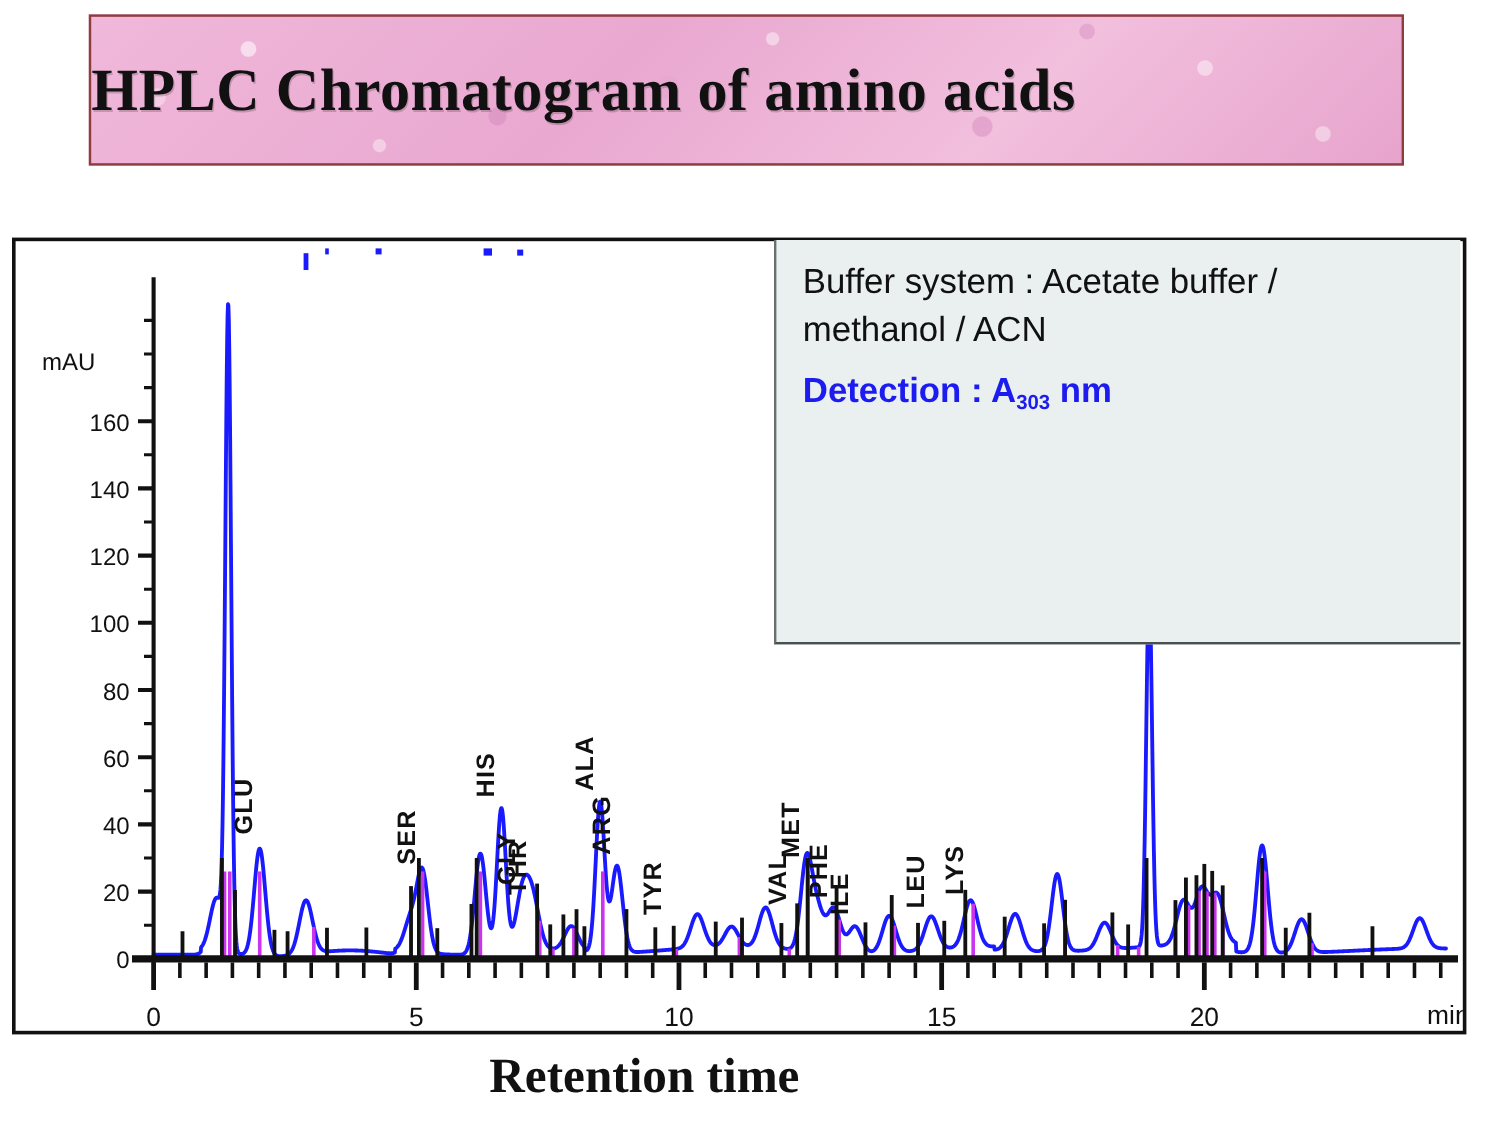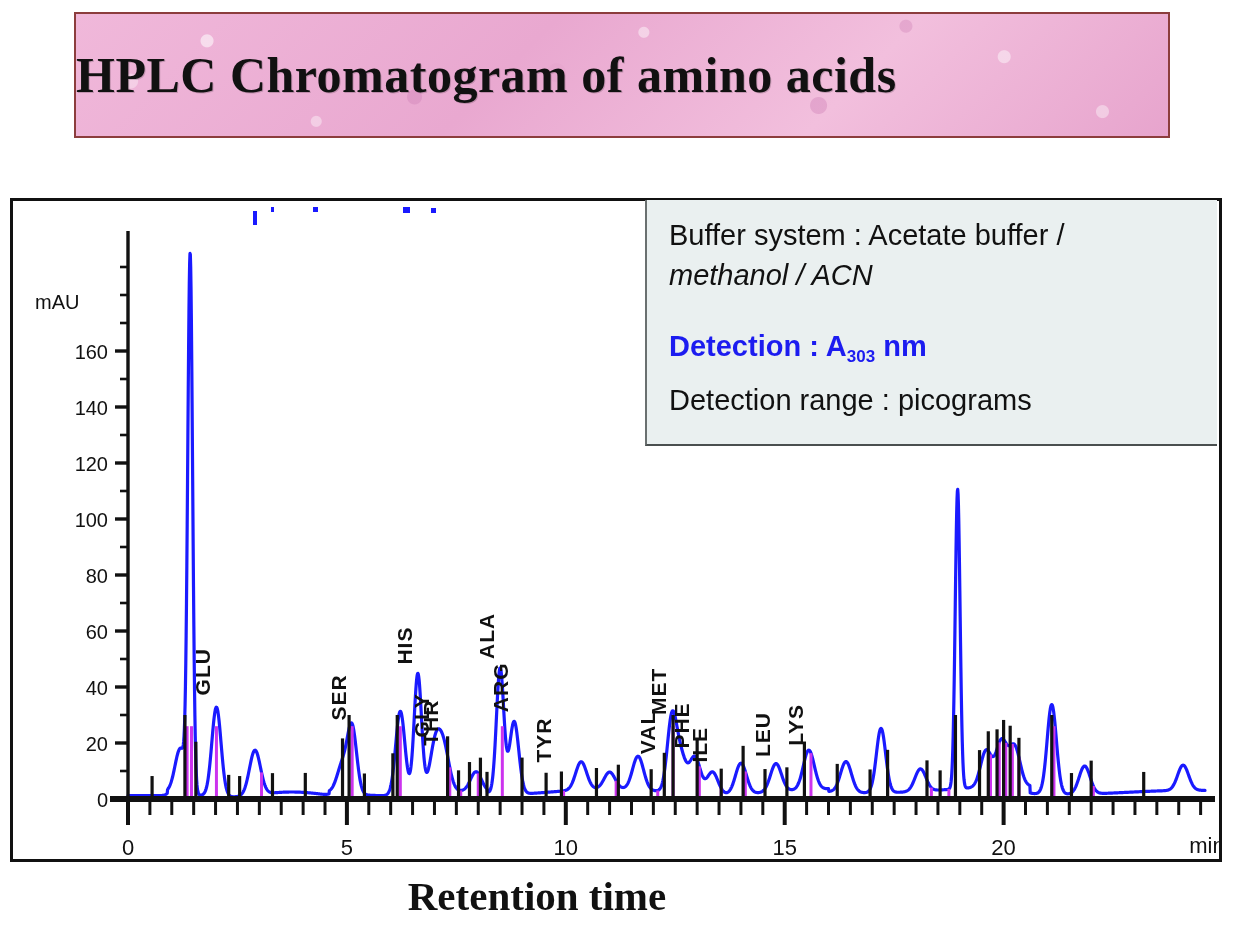--- a/index.html
+++ b/index.html
@@ -37,30 +37,30 @@
 
   
   #chart-frame{
     position:absolute;left:10px;top:198px;width:1212px;height:664px;
     border:3px solid #111111;background:#ffffff;box-sizing:border-box;
   }
   #plot-svg{position:absolute;left:0;top:0;}
 
   
   #info-box{
-    position:absolute;left:645px;top:200px;width:572px;height:246px;
+    position:absolute;left:645px;top:200px;width:572px;height:337px;
     background:#eaf0f0;border-left:2px solid #6a7070;border-bottom:2px solid #4a4f4f;
     box-sizing:border-box;padding:16px 0 0 22px;
   }
   .info-line{
     font-family:"Liberation Sans",sans-serif;
     font-size:29px;color:#111111;line-height:1.32;white-space:nowrap;
   }
   .info-line.l1{margin-bottom:2px;}
-  .info-line.l2{margin-bottom:32px;font-style:italic;}
+  .info-line.l2{margin-bottom:12px;}
   .info-line.detect{font-weight:bold;color:#1c1cf0;margin-bottom:16px;}
   .info-line.detect sub{font-size:17px;vertical-align:baseline;position:relative;top:6px;}
 
   
   .axis-txt{
     font-family:"Liberation Sans",sans-serif;
     fill:#111111;font-size:19px;
   }
   .ytick-lbl{font-size:20px;text-anchor:end;}
   .xtick-lbl{font-size:22px;text-anchor:middle;}
@@ -282,16 +282,15 @@
         <rect x="390" y="6" width="7" height="6" fill="#1a1aff"></rect>
         <rect x="418" y="7" width="5" height="5" fill="#1a1aff"></rect>
       </g>
     </svg>
 </div>
 
 <div id="info-box">
   <div class="info-line l1">Buffer system : Acetate buffer /</div>
   <div class="info-line l2">methanol / ACN</div>
   <div class="info-line detect"><span>Detection : A</span><sub>303</sub><span> nm</span></div>
-  <div class="info-line">Detection range : picograms</div>
 </div>
 
 <div id="retention-caption">Retention time</div>
 
 </body></html>

